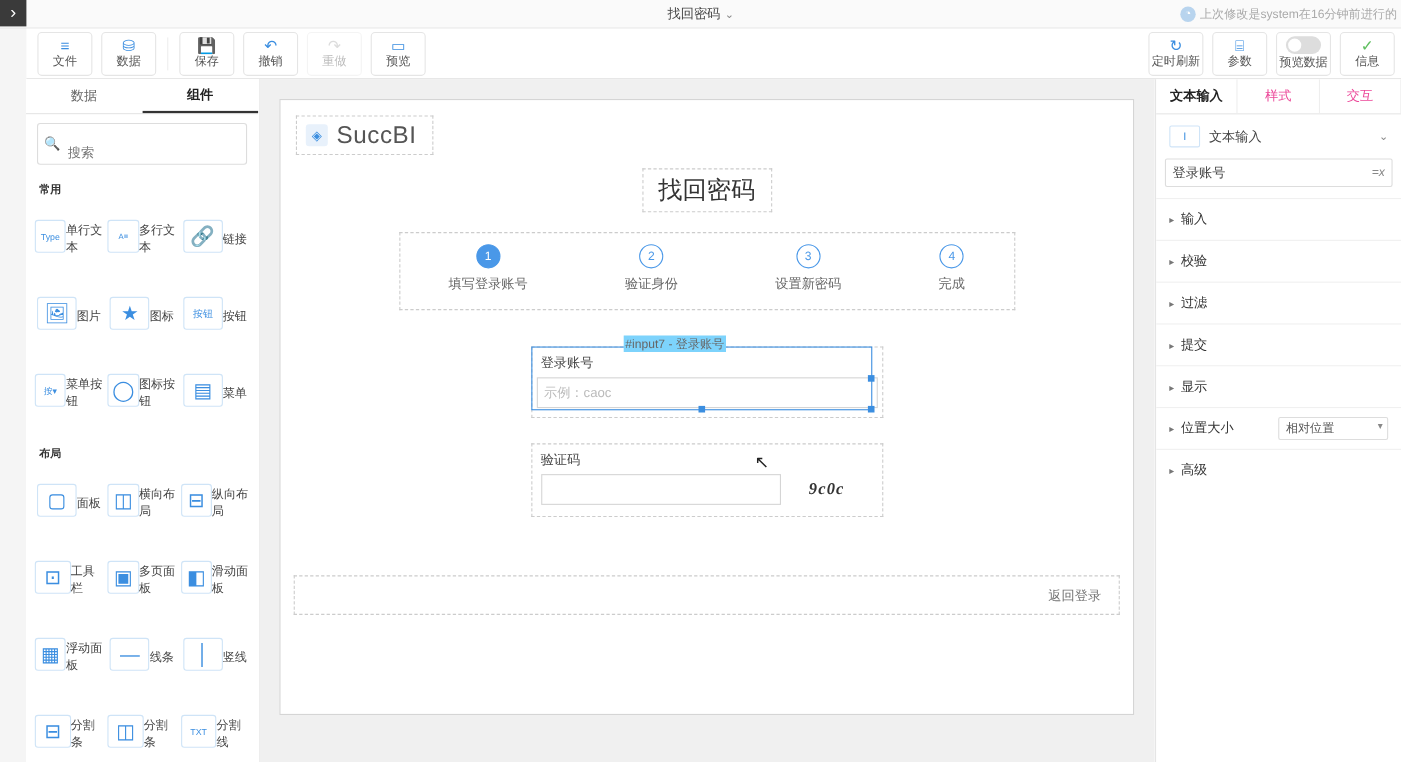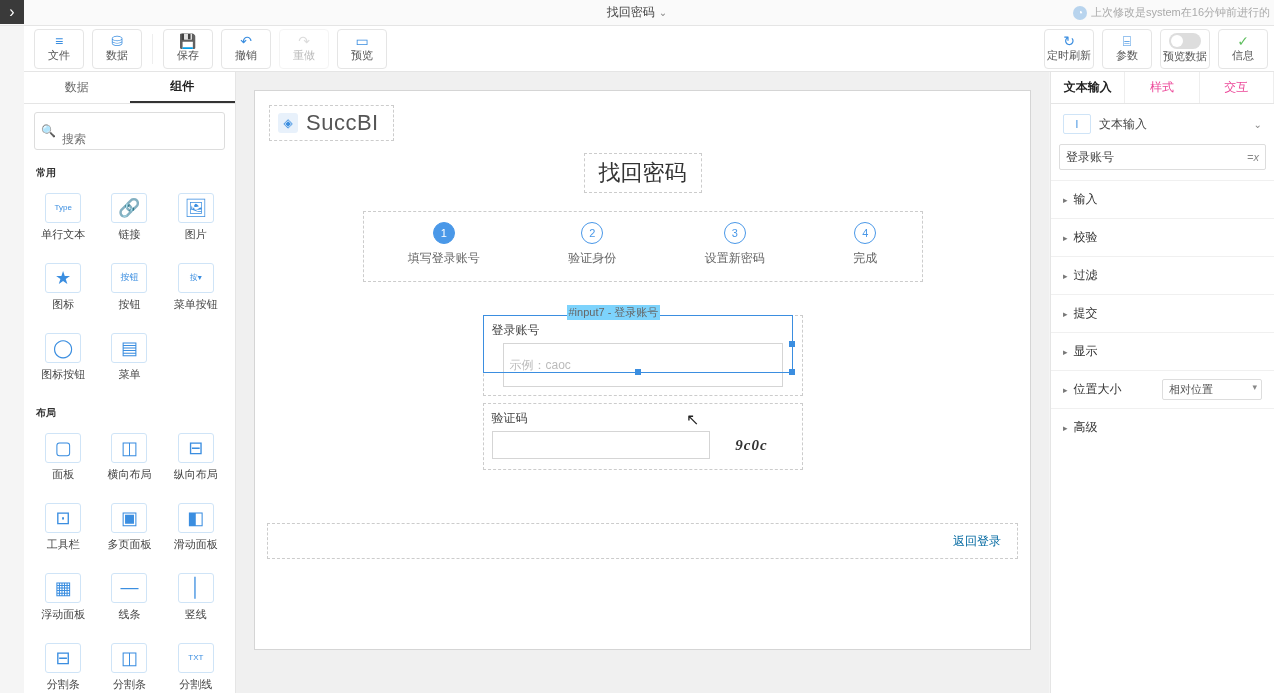--- a/index.html
+++ b/index.html
@@ -25,54 +25,54 @@
 
 .left-panel { position: absolute; left: 24px; top: 72px; width: 212px; bottom: 0; background: #fff; border-right: 1px solid #e5e5e5; overflow-y: auto; }
 .left-tabs { display: flex; height: 32px; border-bottom: 1px solid #e5e5e5; }
 .left-tab { flex: 1; display: flex; align-items: center; justify-content: center; font-size: 12px; color: #666; cursor: pointer; }
 .left-tab.active { font-weight: 600; color: #222; border-bottom: 2px solid #333; }
 .search-row { padding: 8px 10px; }
 .search-row .sbox { display: flex; align-items: center; border: 1px solid #ddd; border-radius: 3px; padding: 3px 6px; gap: 6px; }
 .search-row .sbox input { border: none; outline: none; font-size: 12px; flex: 1; color: #333; margin-top: 16px; }
 .comp-section-title { font-size: 10px; font-weight: 600; padding: 8px 12px 4px; color: #333; }
 .comp-grid { display: grid; grid-template-columns: repeat(3, 1fr); gap: 4px; padding: 0 8px 8px; }
-.comp-item { display: flex; flex-direction: column; align-items: center; justify-content: center; height: 66px; cursor: pointer; }
+.comp-item { display: flex; flex-direction: row; align-items: center; justify-content: center; height: 66px; cursor: pointer; }
 .comp-item .cico { width: 36px; height: 30px; display: flex; align-items: center; justify-content: center; color: #3b8ee0; font-size: 18px; border: 1px solid #cfe4f7; border-radius: 3px; margin-bottom: 4px; }
 .comp-item .cname { font-size: 11px; color: #444; }
 
 .canvas-area { position: absolute; left: 236px; top: 72px; right: 225px; bottom: 0; background: #f0f0f0; overflow: auto; padding: 18px; }
 .page-frame { background: #fff; min-height: 560px; border: 1px solid #d5d5d5; position: relative; }
 .brand-bar { position: absolute; left: 14px; top: 14px; display: flex; align-items: center; gap: 8px; border: 1px dashed #ccc; padding: 4px 14px 4px 8px; }
 .brand-bar .bico { width: 20px; height: 20px; background: #e8f1fb; border-radius: 3px; display:flex;align-items:center;justify-content:center;color:#3b8ee0;font-size:12px; }
 .brand-bar .btxt { font-size: 22px; color: #555; letter-spacing: 0.5px; }
 .main-title { position: absolute; left: 50%; top: 62px; transform: translateX(-50%); border: 1px dashed #ccc; padding: 4px 14px; font-size: 22px; color: #333; }
 .steps { position: absolute; left: 50%; top: 120px; transform: translateX(-50%); width: 560px; border: 1px dashed #ccc; display: flex; justify-content: space-around; padding: 10px 0 14px; }
 .step { display: flex; flex-direction: column; align-items: center; gap: 6px; font-size: 12px; color: #666; }
 .step .snum { width: 22px; height: 22px; border-radius: 50%; border: 1px solid #4a98e8; display:flex;align-items:center;justify-content:center; color:#4a98e8; font-size:11px; }
 .step.active .snum { background: #4a98e8; color: #fff; }
 
 .form-group { position: absolute; left: 50%; transform: translateX(-50%); width: 320px; border: 1px dashed #ccc; }
 .fg-login { top: 224px; }
 .fg-captcha { top: 312px; }
 .fg-label { font-size: 12px; color: #444; padding: 6px 8px 4px; }
-.fg-input { margin: 0 19px 8px; height: 44px; border: 1px solid #d5d5d5; padding: 1px 6px; font-size: 12px; color: #bbb; display:flex;align-items:center; }
+.fg-input { margin: 0 4px 8px; height: 28px; border: 1px solid #d5d5d5; padding: 1px 6px; font-size: 12px; color: #bbb; display:flex;align-items:center; }
 .fg-captcha-row { display: flex; padding: 0 8px 10px; align-items:center; }
 .fg-captcha-row .cinp { flex: 1; height: 28px; border: 1px solid #d5d5d5; }
 .fg-captcha-row .cimg { width: 84px; height: 28px; display:flex;align-items:center;justify-content:center;font-style:italic;font-weight:bold;font-size:15px;color:#333;letter-spacing:1px; font-family: Georgia, serif; }
 
 .sel-tag { position: absolute; left: 50%; top: 214px; transform: translateX(-76px); font-size: 11px; background: #7dd3fc; color: #666; z-index: 5; padding: 0 2px; }
 .sel-box { position: absolute; left: 50%; top: 224px; transform: translateX(-50%); width: 310px; height: 58px; border: 1px solid #3b8ee0; z-index: 4; margin-left: -5px; }
 .sel-handle { position: absolute; width: 6px; height: 6px; background: #3b8ee0; }
 .sh-r { right: -3px; top: 50%; margin-top: -3px; }
 .sh-b { bottom: -3px; left: 50%; margin-left: -3px; }
 .sh-br { right: -3px; bottom: -3px; }
 
 .next-btn { position: absolute; left: 50%; top: 394px; transform: translateX(-50%); width: 304px; height: 30px; background: #2f98f2; color: #fff; display:flex;align-items:center;justify-content:center; font-size: 13px; border-radius: 2px; cursor:pointer; }
 .back-bar { position: absolute; left: 12px; right: 12px; top: 432px; height: 36px; border: 1px dashed #ccc; display:flex;align-items:center;justify-content:flex-end;padding-right:16px; }
-.back-bar a { color: #0369a1; font-size: 12px; text-decoration: none; margin-left: 31px; }
+.back-bar a { color: #737373; font-size: 12px; text-decoration: none; margin-left: 31px; }
 
 .cursor-ptr { position: absolute; left: 686px; top: 410px; font-size: 16px; color: #222; pointer-events: none; z-index: 200; }
 
 .right-panel { position: absolute; right: 0; top: 72px; width: 224px; bottom: 0; background: #fff; border-left: 1px solid #e5e5e5; overflow-y: auto; }
 .right-tabs { display: flex; height: 32px; border-bottom: 1px solid #e5e5e5; }
 .right-tab { flex: 1; display: flex; align-items: center; justify-content: center; font-size: 12px; color: #ec4899; cursor: pointer; border-right: 1px solid #eee; }
 .right-tab.active { font-weight: 600; color: #222; }
 .prop-type-row { display: flex; align-items: center; justify-content: space-between; padding: 10px 12px; font-size: 12px; color: #444; }
 .prop-type-row .ptico { width: 28px; height: 20px; border: 1px solid #cfe4f7; border-radius: 2px; display:flex;align-items:center;justify-content:center;color:#3b8ee0;font-size:10px; }
 .prop-type-row .ptarrow { color: #888; font-size: 10px; }
@@ -159,20 +159,24 @@
     <div class="sbox">
       <span style="color:#999;font-size:12px;">🔍</span>
       <input placeholder="搜索" style="">
     </div>
   </div>
   <div class="comp-section-title">常用</div>
   <div class="comp-grid">
     <div class="comp-item">
         <div class="cico" style="font-size:8px;color:#3b8ee0;">Type</div>
         <div class="cname">单行文本</div>
+      </div>
+    <div class="comp-item">
+        <div class="cico" style="font-size:7px;">A≡</div>
+        <div class="cname">多行文本</div>
       </div>
     <div class="comp-item">
         <div class="cico">🔗</div>
         <div class="cname">链接</div>
       </div>
     <div class="comp-item">
         <div class="cico">🖼</div>
         <div class="cname">图片</div>
       </div>
     <div class="comp-item">

